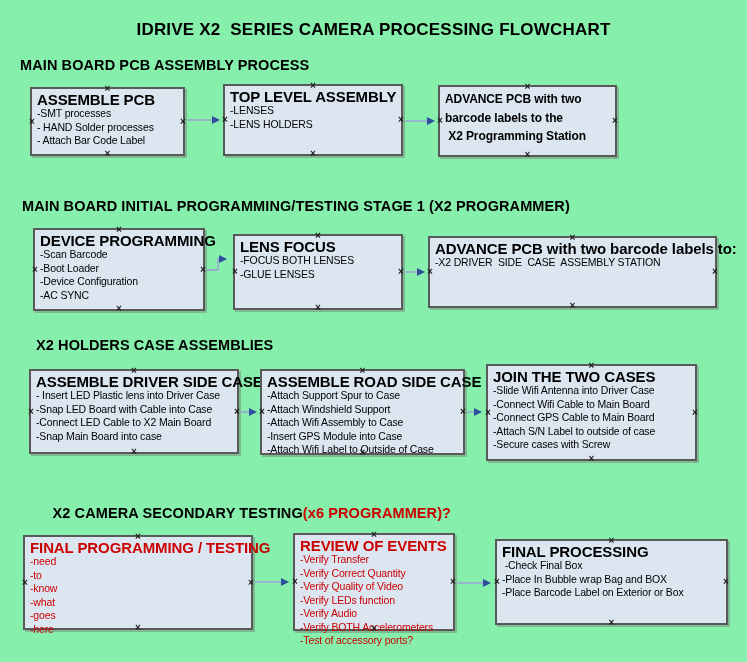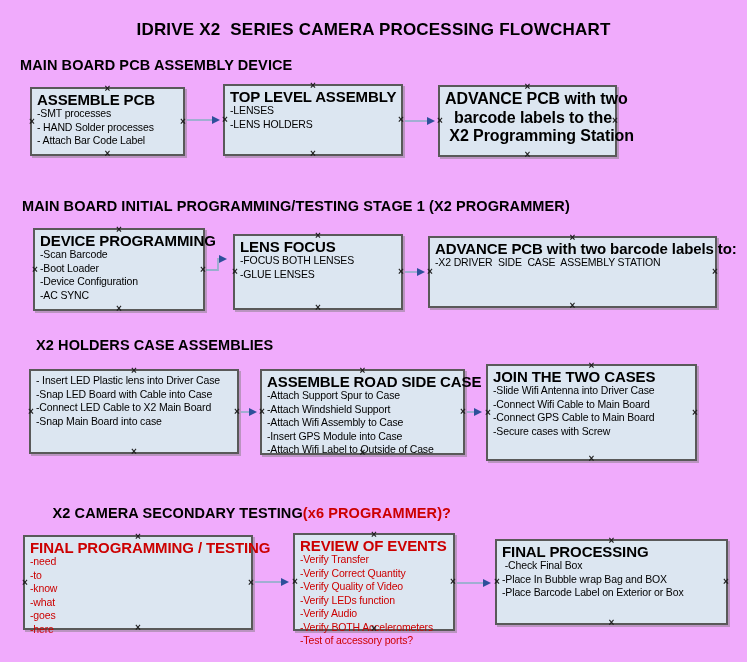--- a/index.html
+++ b/index.html
@@ -1,30 +1,30 @@
 <!DOCTYPE html>
 <html style="--box-fill: #dce6f1; --box-border: #595959; --red-text: #cc0000; --arrow-line: #98aecd; --arrow-head: #2e4f9b;"><head>
 <meta charset="utf-8">
 <style>
   :root{
     --box-fill:#dce6f1; --box-border:#595959; --red-text:#cc0000;
     --arrow-line:#98aecd; --arrow-head:#2e4f9b;
   }
   html,body{margin:0;padding:0;background:#fff;}
-  .canvas{position:relative;width:747px;height:662px;background:#f0abfc;
+  .canvas{position:relative;width:747px;height:662px;background:#86efac;
           font-family:"Liberation Sans",sans-serif;overflow:hidden;color:#000;}
   .page-title{position:absolute;top:20px;left:0;width:747px;text-align:center;
           font-size:17px;font-weight:bold;white-space:pre;letter-spacing:.2px;}
   .sec-h{position:absolute;font-size:14.5px;font-weight:bold;white-space:pre;letter-spacing:.1px;}
   .sec-h .red-part{color:var(--red-text);}
   .box{position:absolute;background:var(--box-fill);border:2px solid var(--box-border);
        box-sizing:border-box;padding:3px 3px 0 5px;
        box-shadow:2px 2px 0 rgba(120,120,120,.45);}
   .box-title{font-size:15px;font-weight:bold;line-height:15px;white-space:pre;letter-spacing:-.1px;}
-  .tall .box-title{line-height:18.5px;font-size:16px;text-align:right;}
+  .tall .box-title{line-height:18.5px;font-size:12px;}
   .box-line{font-size:10.5px;line-height:13.5px;white-space:pre;letter-spacing:-.15px;}
   .red .box-title,.red .box-line{color:var(--red-text);}
   .handle{position:absolute;font-size:10px;line-height:10px;color:#1c1c1c;
           transform:translate(-50%,-50%);font-weight:bold;pointer-events:none;}
   .connectors{position:absolute;left:0;top:0;width:747px;height:662px;}
   .conn{stroke:var(--arrow-line);stroke-width:1.8;fill:none;}
   .ah{fill:var(--arrow-head);}
 </style>
 </head>
 <body>
@@ -42,21 +42,21 @@
     <path class="conn" d="M187,120 L218,120" marker-end="url(#ah)"></path>
     <path class="conn" d="M405,121 L433,121" marker-end="url(#ah)"></path>
     <path class="conn" d="M206,270 L218,270 L218,259 L225,259" marker-end="url(#ah)"></path>
     <path class="conn" d="M405,272 L423,272" marker-end="url(#ah)"></path>
     <path class="conn" d="M241,412 L255,412" marker-end="url(#ah)"></path>
     <path class="conn" d="M467,412 L480,412" marker-end="url(#ah)"></path>
     <path class="conn" d="M255,582 L287,582" marker-end="url(#ah)"></path>
     <path class="conn" d="M457,583 L489,583" marker-end="url(#ah)"></path>
   </svg>
 
-  <div class="sec-h" style="left:20px;top:57px">MAIN BOARD PCB ASSEMBLY DEVICE</div>
+  <div class="sec-h" style="left:20px;top:57px">MAIN BOARD PCB ASSEMBLY PROCESS</div>
   <div class="sec-h" style="left:22px;top:198px">MAIN BOARD INITIAL PROGRAMMING/TESTING STAGE 1 (X2 PROGRAMMER)</div>
   <div class="sec-h" style="left:36px;top:337px">X2 HOLDERS CASE ASSEMBLIES</div>
   <div class="sec-h" style="left:36px;top:489px">
     <span>X2 CAMERA SECONDARY TESTING</span><span class="red-part">(x6 PROGRAMMER)?</span>
   </div>
 
   <div class="box" style="left:30px;top:87px;width:155px;height:69px">
     <div class="box-title">ASSEMBLE PCB</div>
     <div class="box-line">-SMT processes</div>
     <div class="box-line">- HAND Solder processes</div>
@@ -108,20 +108,21 @@
   <div class="box" style="left:428px;top:236px;width:289px;height:72px">
     <div class="box-title">ADVANCE PCB with two barcode labels to:</div>
     <div class="box-line">-X2 DRIVER  SIDE  CASE  ASSEMBLY STATION</div>
   <span class="handle" style="left: 50%; top: 0%;">×</span>
       <span class="handle" style="left: 50%; top: 100%;">×</span>
       <span class="handle" style="left: 0%; top: 50%;">×</span>
       <span class="handle" style="left: 100%; top: 50%;">×</span>
     </div>
 
   <div class="box" style="left:29px;top:369px;width:210px;height:85px">
+    <div class="box-title">ASSEMBLE DRIVER SIDE CASE</div>
     <div class="box-line">- Insert LED Plastic lens into Driver Case</div>
     <div class="box-line">-Snap LED Board with Cable into Case</div>
     <div class="box-line">-Connect LED Cable to X2 Main Board</div>
     <div class="box-line">-Snap Main Board into case</div>
   <span class="handle" style="left: 50%; top: 0%;">×</span>
       <span class="handle" style="left: 50%; top: 100%;">×</span>
       <span class="handle" style="left: 0%; top: 50%;">×</span>
       <span class="handle" style="left: 100%; top: 50%;">×</span>
     </div>
   <div class="box" style="left:260px;top:369px;width:205px;height:86px">
@@ -134,20 +135,21 @@
   <span class="handle" style="left: 50%; top: 0%;">×</span>
       <span class="handle" style="left: 50%; top: 100%;">×</span>
       <span class="handle" style="left: 0%; top: 50%;">×</span>
       <span class="handle" style="left: 100%; top: 50%;">×</span>
     </div>
   <div class="box" style="left:486px;top:364px;width:211px;height:97px">
     <div class="box-title">JOIN THE TWO CASES</div>
     <div class="box-line">-Slide Wifi Antenna into Driver Case</div>
     <div class="box-line">-Connect Wifi Cable to Main Board</div>
     <div class="box-line">-Connect GPS Cable to Main Board</div>
+    <div class="box-line">-Attach S/N Label to outside of case</div>
     <div class="box-line">-Secure cases with Screw</div>
   <span class="handle" style="left: 50%; top: 0%;">×</span>
       <span class="handle" style="left: 50%; top: 100%;">×</span>
       <span class="handle" style="left: 0%; top: 50%;">×</span>
       <span class="handle" style="left: 100%; top: 50%;">×</span>
     </div>
 
   <div class="box red" style="left:23px;top:535px;width:230px;height:95px">
     <div class="box-title">FINAL PROGRAMMING / TESTING</div>
     <div class="box-line">-need</div>

